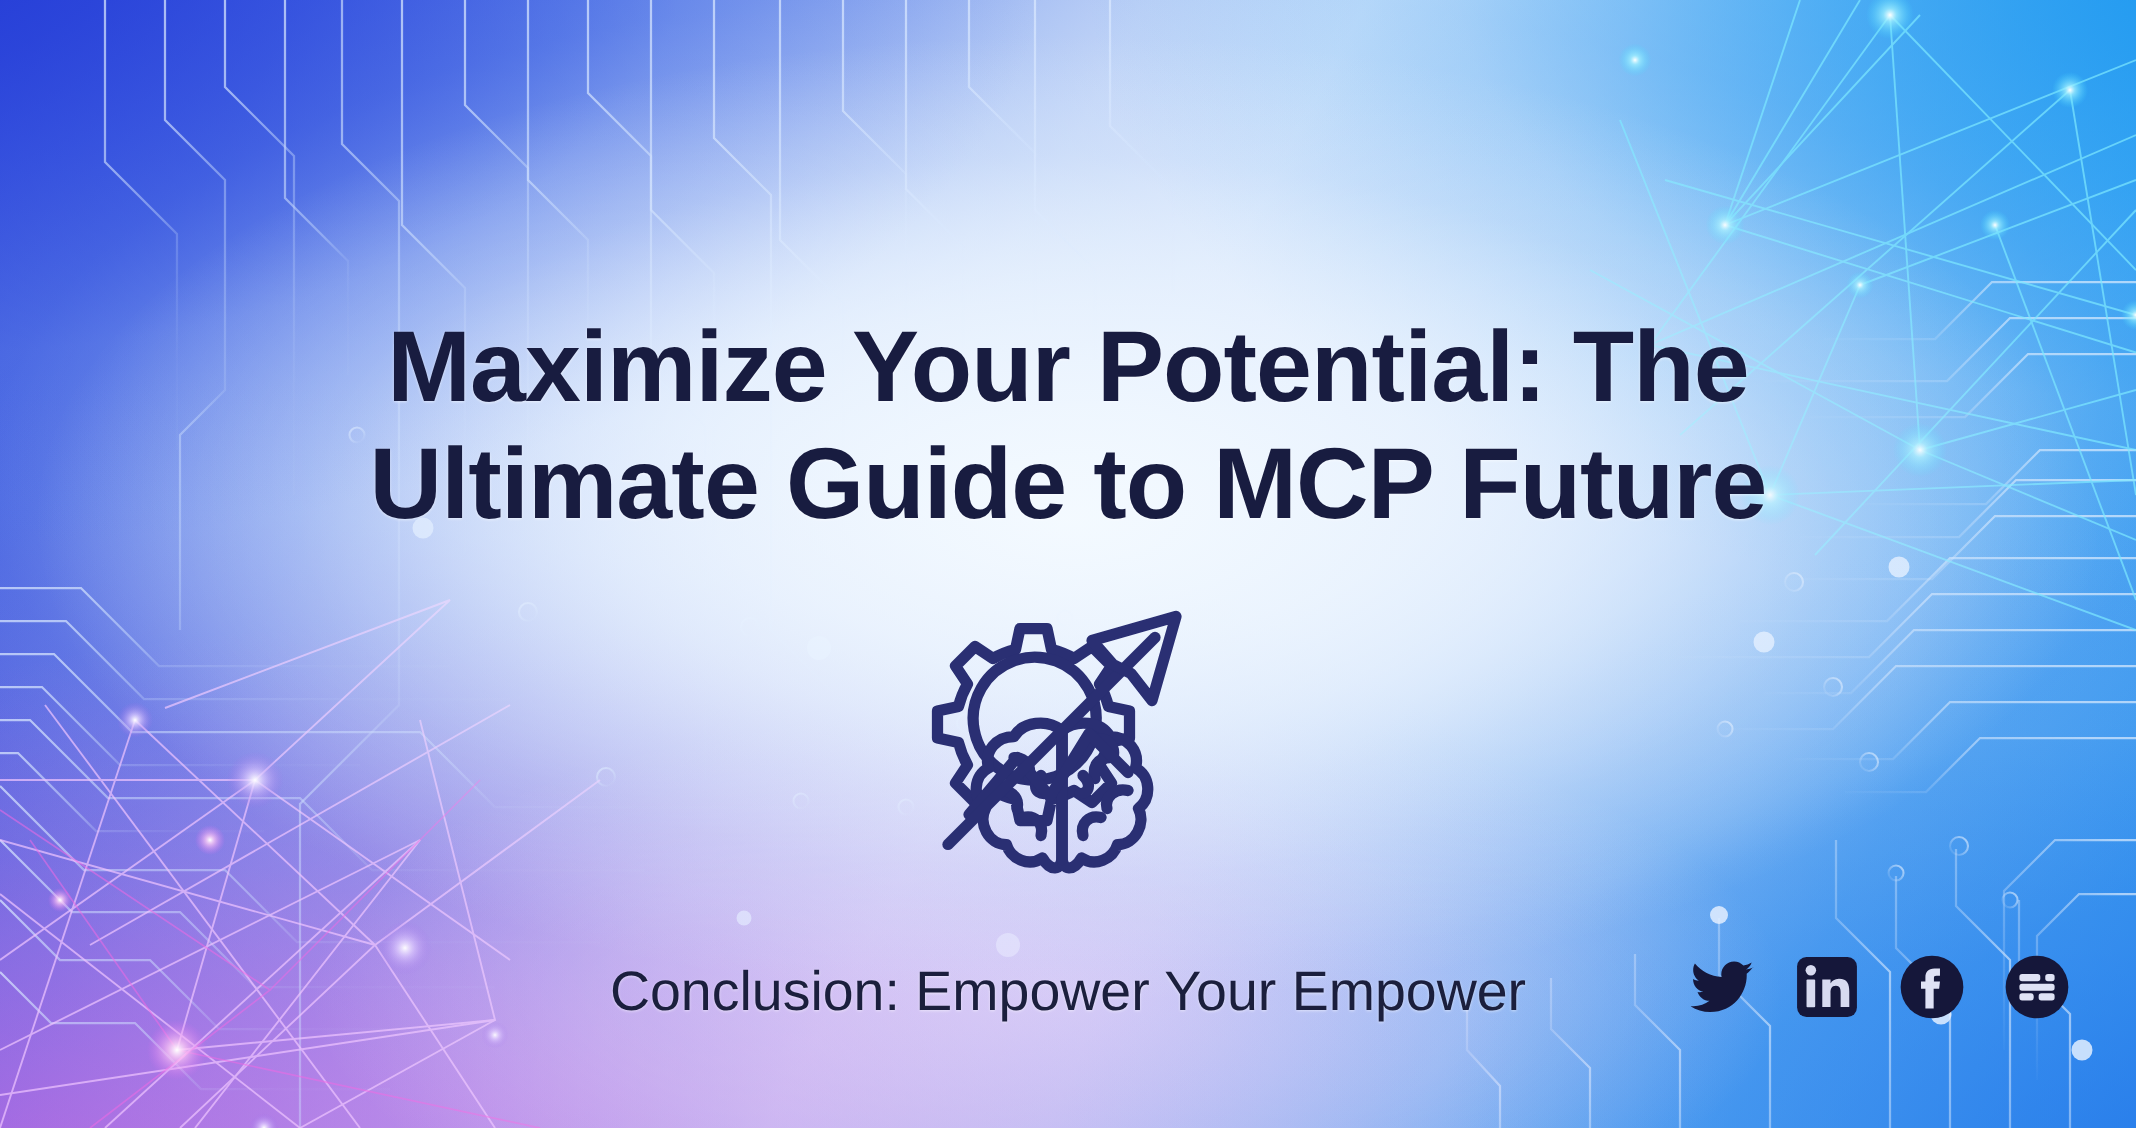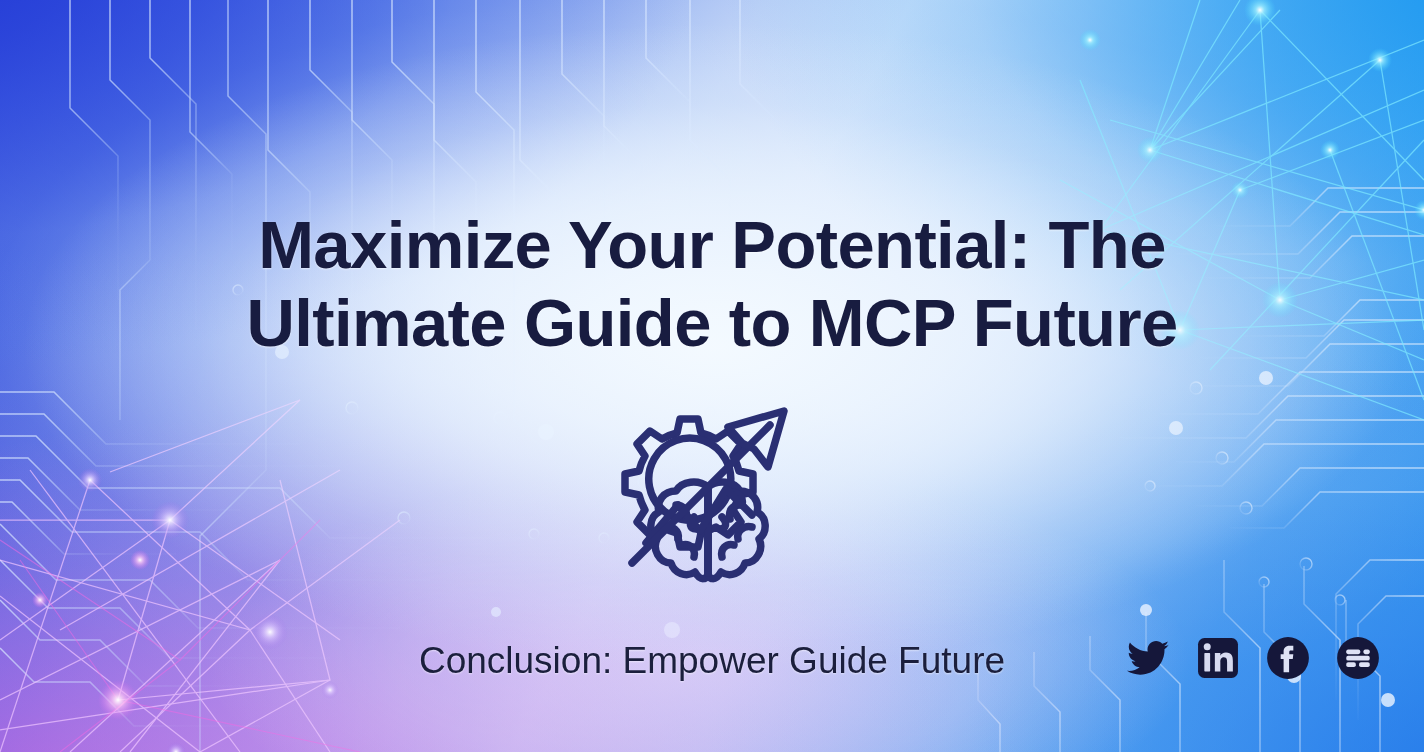--- a/index.html
+++ b/index.html
@@ -432,21 +432,21 @@
         <path d="M128 100 C136 98 142 104 140 112"></path>
 
         <path d="M44 150 L76 112 L98 138 L124 96 L150 122"></path>
 
         <path d="M30 170 L168 32"></path>
 
         <path d="M126 34 L182 18 L166 74 L152 56 L140 50 Z"></path>
       </svg>
     </div>
 
-    <div class="subtitle">Conclusion: Empower Guide Future</div>
+    <div class="subtitle">Conclusion: Empower Your Empower</div>
 
     <div class="socials">
 
       <a class="social-icon">
         <svg width="42" height="42" viewBox="0 0 24 24" fill="#15173a">
           <path d="M23.95 4.57c-.89.39-1.84.65-2.83.77 1.02-.61 1.8-1.57 2.17-2.72
                    -.95.56-2 .97-3.13 1.19C19.26 2.86 18.0 2.25 16.6 2.25
                    c-2.69 0-4.87 2.18-4.87 4.87 0 .38.04.75.12 1.11
                    C7.76 8.03 4.12 6.07 1.68 3.08c-.42.72-.66 1.56-.66 2.45
                    0 1.69.86 3.18 2.17 4.05-.8-.03-1.55-.25-2.21-.61v.06

